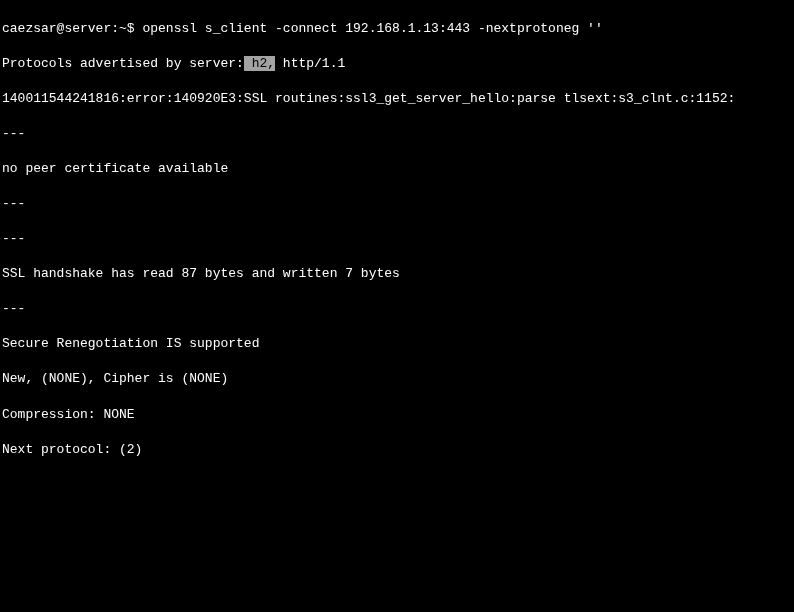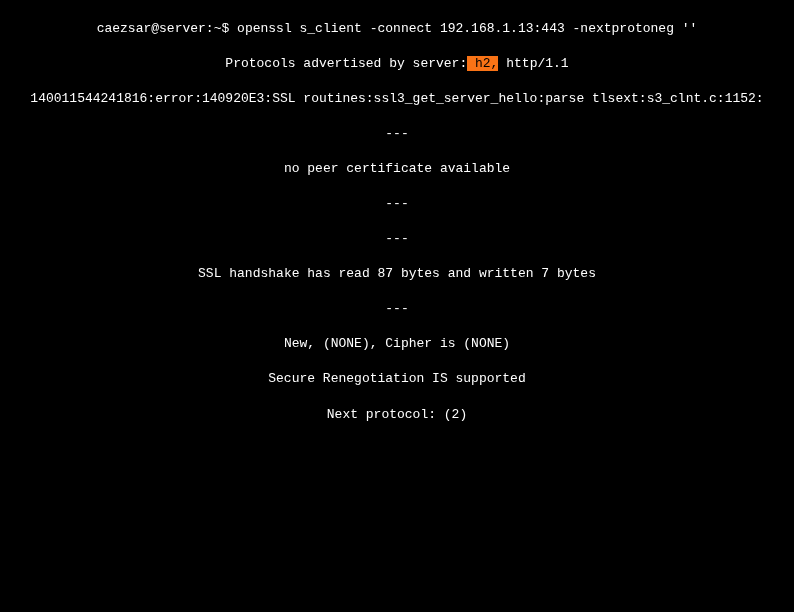--- a/index.html
+++ b/index.html
@@ -18,43 +18,43 @@
       height: 612px;
       overflow: hidden;
     }
     .terminal {
       white-space: pre;
     }
     .prompt-user {
       color: #ffffff;
     }
     .highlight {
-      background-color: #f97316;
+      background-color: #a3a3a3;
       color: #000000;
     }
     .line {
       display: block;
-      text-align: center;
     }
   </style>
 </head>
 <body>
 
 <div class="terminal">
 <span class="line"><span class="prompt-user">caezsar@server</span><span>:~$ </span><span>openssl s_client -connect 192.168.1.13:443 -nextprotoneg ''</span></span>
 <span class="line"><span>Protocols advertised by server:</span><span class="highlight"> h2,</span><span> http/1.1</span></span>
 <span class="line">140011544241816:error:140920E3:SSL routines:ssl3_get_server_hello:parse tlsext:s3_clnt.c:1152:</span>
 <span class="line">---</span>
 <span class="line">no peer certificate available</span>
 <span class="line">---</span>
 <span class="line">---</span>
 <span class="line">SSL handshake has read 87 bytes and written 7 bytes</span>
 <span class="line">---</span>
+<span class="line">Secure Renegotiation IS supported</span>
 <span class="line">New, (NONE), Cipher is (NONE)</span>
-<span class="line">Secure Renegotiation IS supported</span>
+<span class="line">Compression: NONE</span>
 <span class="line">Next protocol: (2)</span>
 
 
 
 
 
 
 
 
 

